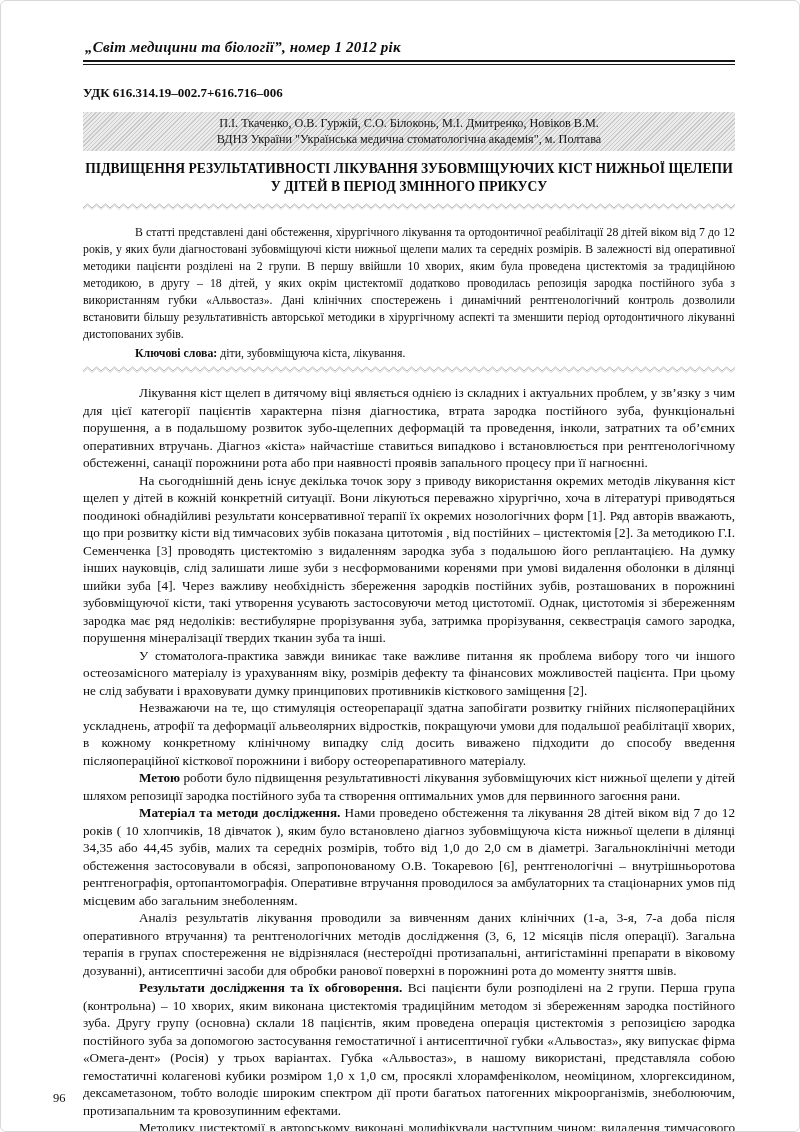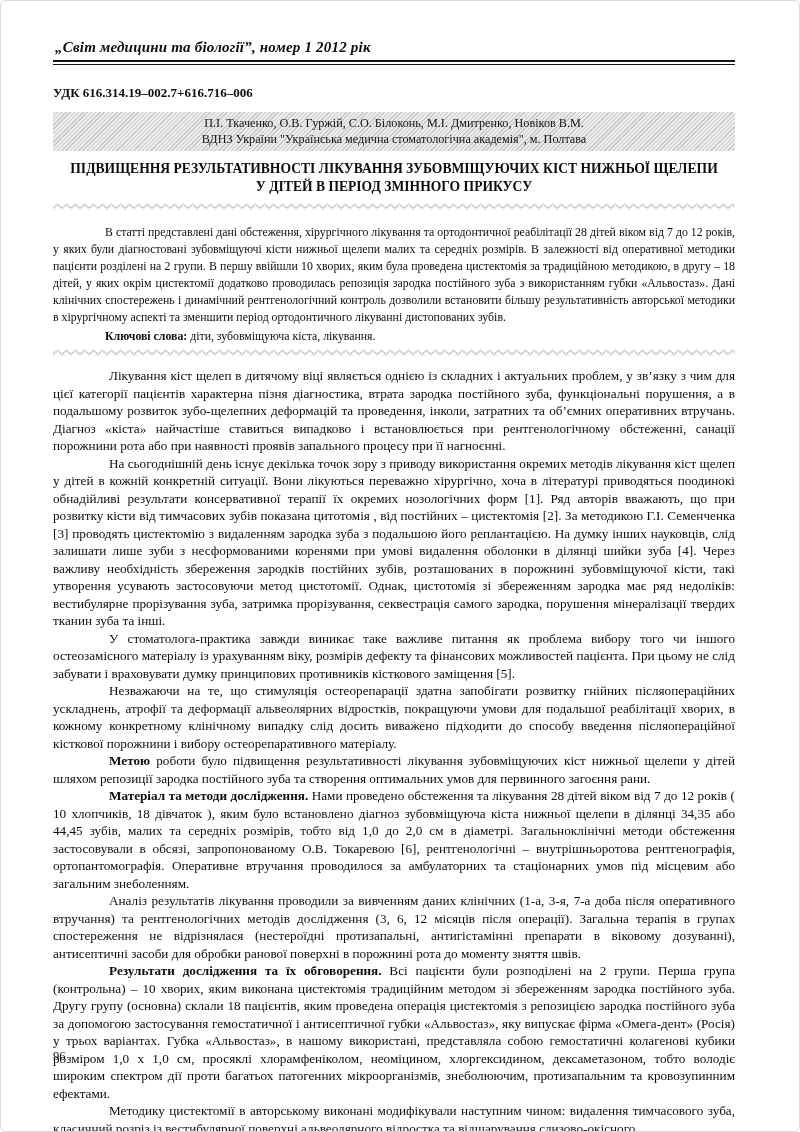--- a/index.html
+++ b/index.html
@@ -1,18 +1,18 @@
 <!DOCTYPE html>
 <html><head>
 <meta charset="utf-8">
 <style>
   html,body{margin:0;padding:0;background:#fff;}
   .page{
     width:800px;height:1132px;background:#fff;position:relative;box-sizing:border-box;
-    padding:38px 64px 0 52px;
+    padding:38px 64px 0 82px;
     font-family:"Liberation Serif",serif;color:#0d0d0d;
     border:1px solid #d8d8d8;border-radius:6px;overflow:hidden;
   }
   .journal-header{
     font-style:italic;font-weight:bold;font-size:15px;letter-spacing:.2px;
     padding-left:2px;margin-bottom:4px;
   }
   .header-rule{height:2px;border-top:2.5px solid #161616;border-bottom:1px solid #161616;margin-bottom:20px;}
   .udc{font-weight:bold;font-size:13px;margin-bottom:11px;}
   .authors-banner{
@@ -28,21 +28,21 @@
   .abstract{
     font-size:11.8px;line-height:17px;text-align:justify;text-indent:52px;margin:0;
   }
   .keywords{
     font-size:11.8px;line-height:17px;text-indent:52px;margin:2px 0 3px 0;
   }
   .body-text{margin-top:11px;}
   .para{
     font-size:13.2px;line-height:17.5px;text-align:justify;text-indent:56px;margin:0;
   }
-  .pagenum{position:absolute;left:52px;top:1048px;font-size:12.5px;text-align:right;}
+  .pagenum{position:absolute;left:52px;top:1090px;font-size:12.5px;text-align:right;}
   b{font-weight:bold;}
 </style>
 </head>
 <body>
 
 <div class="page">
 
   <div class="journal-header">„Світ медицини та біології”, номер 1 2012 рік</div>
   <div class="header-rule"></div>
 
@@ -81,21 +81,21 @@
       </pattern>
     </defs>
     <rect width="100%" height="8" fill="url(#zz2)"></rect>
   </svg>
 
   <div class="body-text" id="body-text">
   <p class="para"><b></b><span>Лікування кіст щелеп в дитячому віці являється однією із складних і актуальних проблем, у зв’язку з чим для цієї категорії пацієнтів характерна пізня діагностика, втрата зародка постійного зуба, функціональні порушення, а в подальшому розвиток зубо-щелепних деформацій та проведення, інколи, затратних та об’ємних оперативних втручань. Діагноз «кіста» найчастіше ставиться випадково і встановлюється при рентгенологічному обстеженні, санації порожнини рота або при наявності проявів запального процесу при її нагноєнні.</span></p>
 
   <p class="para"><b></b><span>На сьогоднішній день існує декілька точок зору з приводу використання окремих методів лікування кіст щелеп у дітей в кожній конкретній ситуації. Вони лікуються переважно хірургічно, хоча в літературі приводяться поодинокі обнадійливі результати консервативної терапії їх окремих нозологічних форм [1]. Ряд авторів вважають, що при розвитку кісти від тимчасових зубів показана цитотомія , від постійних – цистектомія [2]. За методикою Г.І. Семенченка [3] проводять цистектомію з видаленням зародка зуба з подальшою його реплантацією. На думку інших науковців, слід залишати лише зуби з несформованими коренями при умові видалення оболонки в ділянці шийки зуба [4]. Через важливу необхідність збереження зародків постійних зубів, розташованих в порожнині зубовміщуючої кісти, такі утворення усувають застосовуючи метод цистотомії. Однак, цистотомія зі збереженням зародка має ряд недоліків: вестибулярне прорізування зуба, затримка прорізування, секвестрація самого зародка, порушення мінералізації твердих тканин зуба та інші.</span></p>
 
-  <p class="para"><b></b><span>У стоматолога-практика завжди виникає таке важливе питання як проблема вибору того чи іншого остеозамісного матеріалу із урахуванням віку, розмірів дефекту та фінансових можливостей пацієнта. При цьому не слід забувати і враховувати думку принципових противників кісткового заміщення [5].</span></p>
+  <p class="para"><b></b><span>У стоматолога-практика завжди виникає таке важливе питання як проблема вибору того чи іншого остеозамісного матеріалу із урахуванням віку, розмірів дефекту та фінансових можливостей пацієнта. При цьому не слід забувати і враховувати думку принципових противників кісткового заміщення [2].</span></p>
 
   <p class="para"><b></b><span>Незважаючи на те, що стимуляція остеорепарації  здатна запобігати  розвитку гнійних післяопераційних ускладнень, атрофії та деформації альвеолярних відростків, покращуючи умови для подальшої реабілітації хворих, в кожному конкретному клінічному випадку слід досить виважено підходити до способу введення післяопераційної кісткової порожнини і вибору остеорепаративного матеріалу.</span></p>
 
   <p class="para"><b>Метою</b><span> роботи було підвищення результативності лікування зубовміщуючих кіст нижньої щелепи у дітей шляхом репозиції зародка постійного зуба та створення оптимальних умов для первинного загоєння рани.</span></p>
 
   <p class="para"><b>Матеріал та методи дослідження.</b><span> Нами проведено обстеження та лікування 28 дітей віком від 7 до 12 років ( 10 хлопчиків, 18 дівчаток ), яким було встановлено діагноз зубовміщуюча  кіста нижньої щелепи в ділянці 34,35 або 44,45 зубів, малих та середніх розмірів, тобто від 1,0 до 2,0 см в діаметрі. Загальноклінічні методи обстеження застосовували в обсязі, запропонованому О.В. Токаревою [6], рентгенологічні – внутрішньоротова рентгенографія, ортопантомографія. Оперативне втручання проводилося за амбулаторних та стаціонарних умов під місцевим або загальним знеболенням.</span></p>
 
   <p class="para"><b></b><span>Аналіз результатів лікування проводили за вивченням даних клінічних (1-а, 3-я, 7-а доба після оперативного втручання) та рентгенологічних методів дослідження (3, 6, 12 місяців після операції). Загальна терапія в групах спостереження не відрізнялася (нестероїдні протизапальні, антигістамінні препарати в віковому дозуванні), антисептичні засоби для обробки ранової поверхні в порожнині рота до моменту зняття швів.</span></p>
 
   <p class="para"><b>Результати дослідження та їх обговорення.</b><span> Всі пацієнти були розподілені на 2 групи.  Перша група (контрольна) – 10 хворих, яким виконана цистектомія традиційним методом зі збереженням зародка постійного зуба. Другу групу (основна) склали 18 пацієнтів, яким проведена операція цистектомія з репозицією зародка постійного зуба за допомогою застосування гемостатичної і антисептичної губки «Альвостаз», яку випускає фірма «Омега-дент» (Росія) у трьох варіантах. Губка «Альвостаз», в нашому використані, представляла собою гемостатичні колагенові кубики розміром 1,0 х 1,0 см, просяклі хлорамфеніколом, неоміцином, хлоргексидином, дексаметазоном, тобто володіє широким спектром дії проти багатьох патогенних мікроорганізмів, знеболюючим, протизапальним та кровозупинним ефектами.</span></p>

